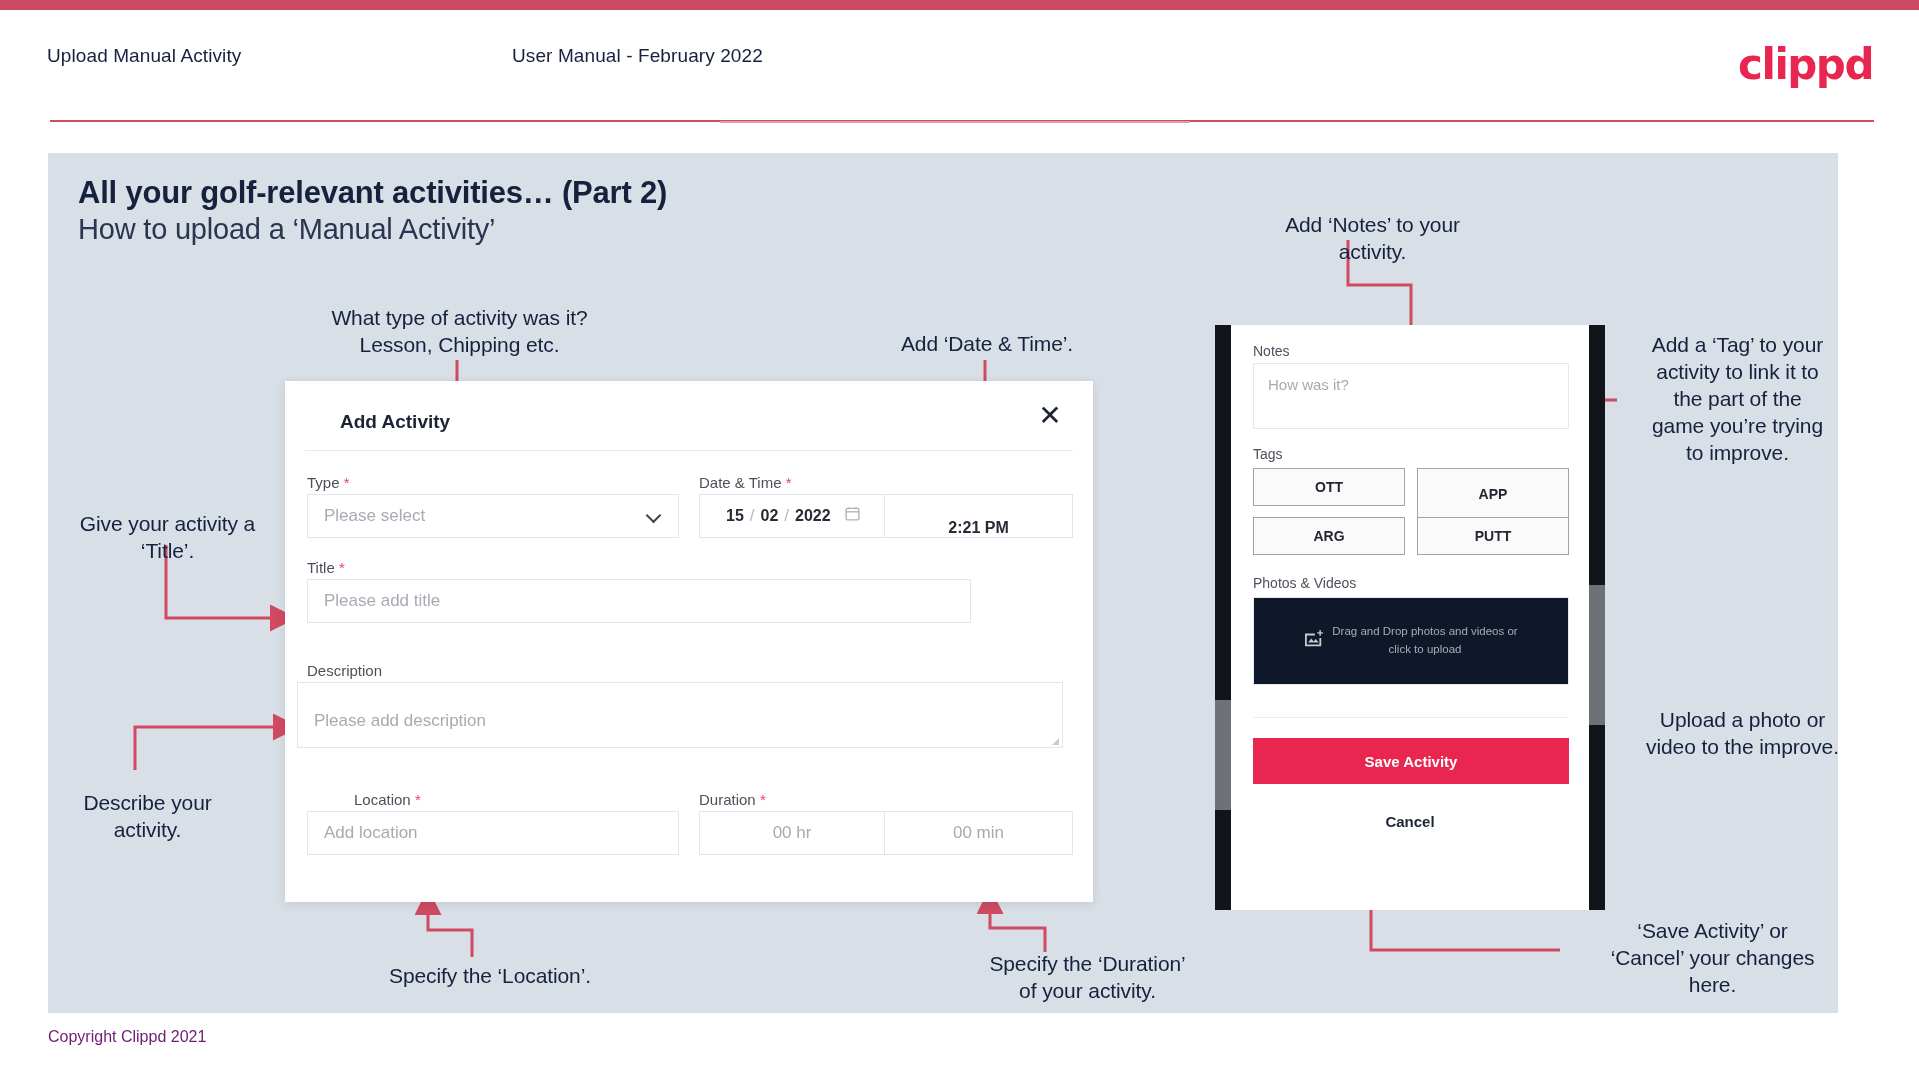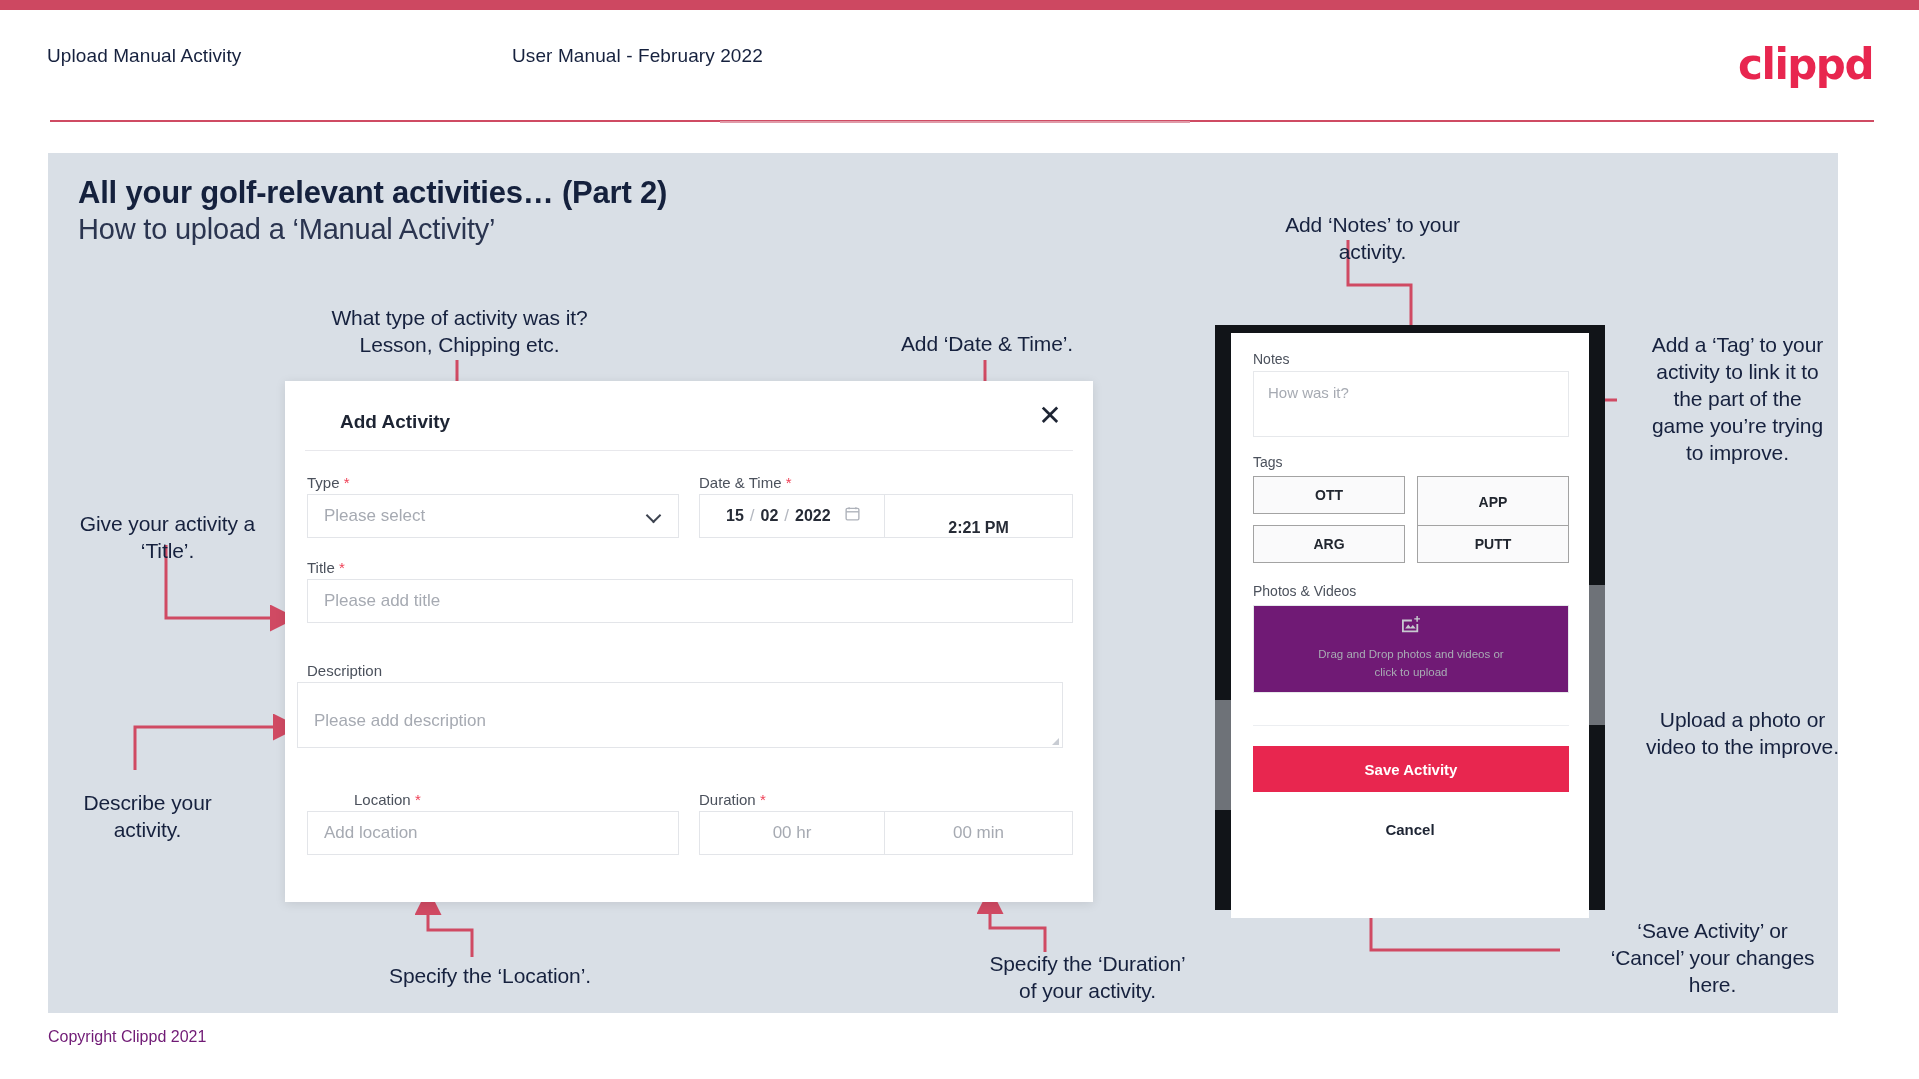--- a/index.html
+++ b/index.html
@@ -105,43 +105,43 @@
     width:9px; height:9px; border-right:2px solid #3d4350; border-bottom:2px solid #3d4350;
     transform:rotate(45deg);
   }
 
   
   .phone {
     position:absolute; left:1215px; top:325px; width:390px; height:585px;
     background:#111418;
   }
   .phone-screen {
-    position:absolute; left:16px; top:8px; width:358px; height:585px;
+    position:absolute; left:16px; top:0px; width:358px; height:585px;
     background:#ffffff; overflow:hidden;
   }
   .phone-bezel-grey-l{
     position:absolute; left:0; top:375px; width:16px; height:110px; background:#6e7278;
   }
   .phone-bezel-grey-r{
     position:absolute; right:0; top:260px; width:16px; height:140px; background:#6e7278;
   }
 
   .p-label { position:absolute; font-size:14px; color:#4b515c; }
   .p-box {
     position:absolute; border:1px solid #e6e8eb; background:#fff;
     font-size:15px; color:#a6aab2;
   }
   .tag-btn {
     position:absolute; border:1px solid #a3a3a3; background:#fafafb;
     display:flex; align-items:center; justify-content:center;
     font-size:14px; font-weight:bold; color:#21262f; cursor:pointer;
   }
   .dropzone {
-    position:absolute; border:1px solid #e6e8eb; background:#701a75;
-    display:flex; flex-direction:column; align-items:center; justify-content:center;
+    position:absolute; border:1px solid #e6e8eb; background:#0f172a;
+    display:flex; flex-direction:row; align-items:center; justify-content:center;
     gap:8px;
   }
   .dz-txt { font-size:11.5px; color:#a8acb4; text-align:center; line-height:1.55; }
   .p-divider { position:absolute; background:#eceef1; height:1px; }
   .save-btn {
     position:absolute; background:#e8264f; color:#fff;
     display:flex; align-items:center; justify-content:center;
     font-size:15px; font-weight:bold; cursor:pointer;
   }
   .cancel-btn {
@@ -277,21 +277,21 @@
       </span>
     </div>
     <div class="input-box" style="left:600px; top:113px; width:188px; height:44px; justify-content:center; border-left:none;align-items:flex-end;">
       <span class="input-val" style="font-size:16px;">2:21 PM</span>
     </div>
 
     <div class="fld-label" style="left:22px; top:178px;">
       <span>Title</span>
       <span class="req">*</span>
     </div>
-    <div class="input-box" style="left:22px; top:198px; width:766px; height:44px;">
+    <div class="input-box" style="left:22px; top:198px; width:664px; height:44px;">
       <span class="ph">Please add title</span>
     </div>
 
     <div class="fld-label" style="left:22px; top:281px;">
       <span>Description</span>
     </div>
     <div class="input-box" style="left:12px; top:301px; width:766px; height:66px; align-items:flex-start; padding-top:28px;">
       <span class="ph">Please add description</span>
       <span style="position:absolute; right:3px; bottom:2px; width:0; height:0;
                    border-left:7px solid transparent; border-bottom:7px solid #c8ccd3;"></span>

